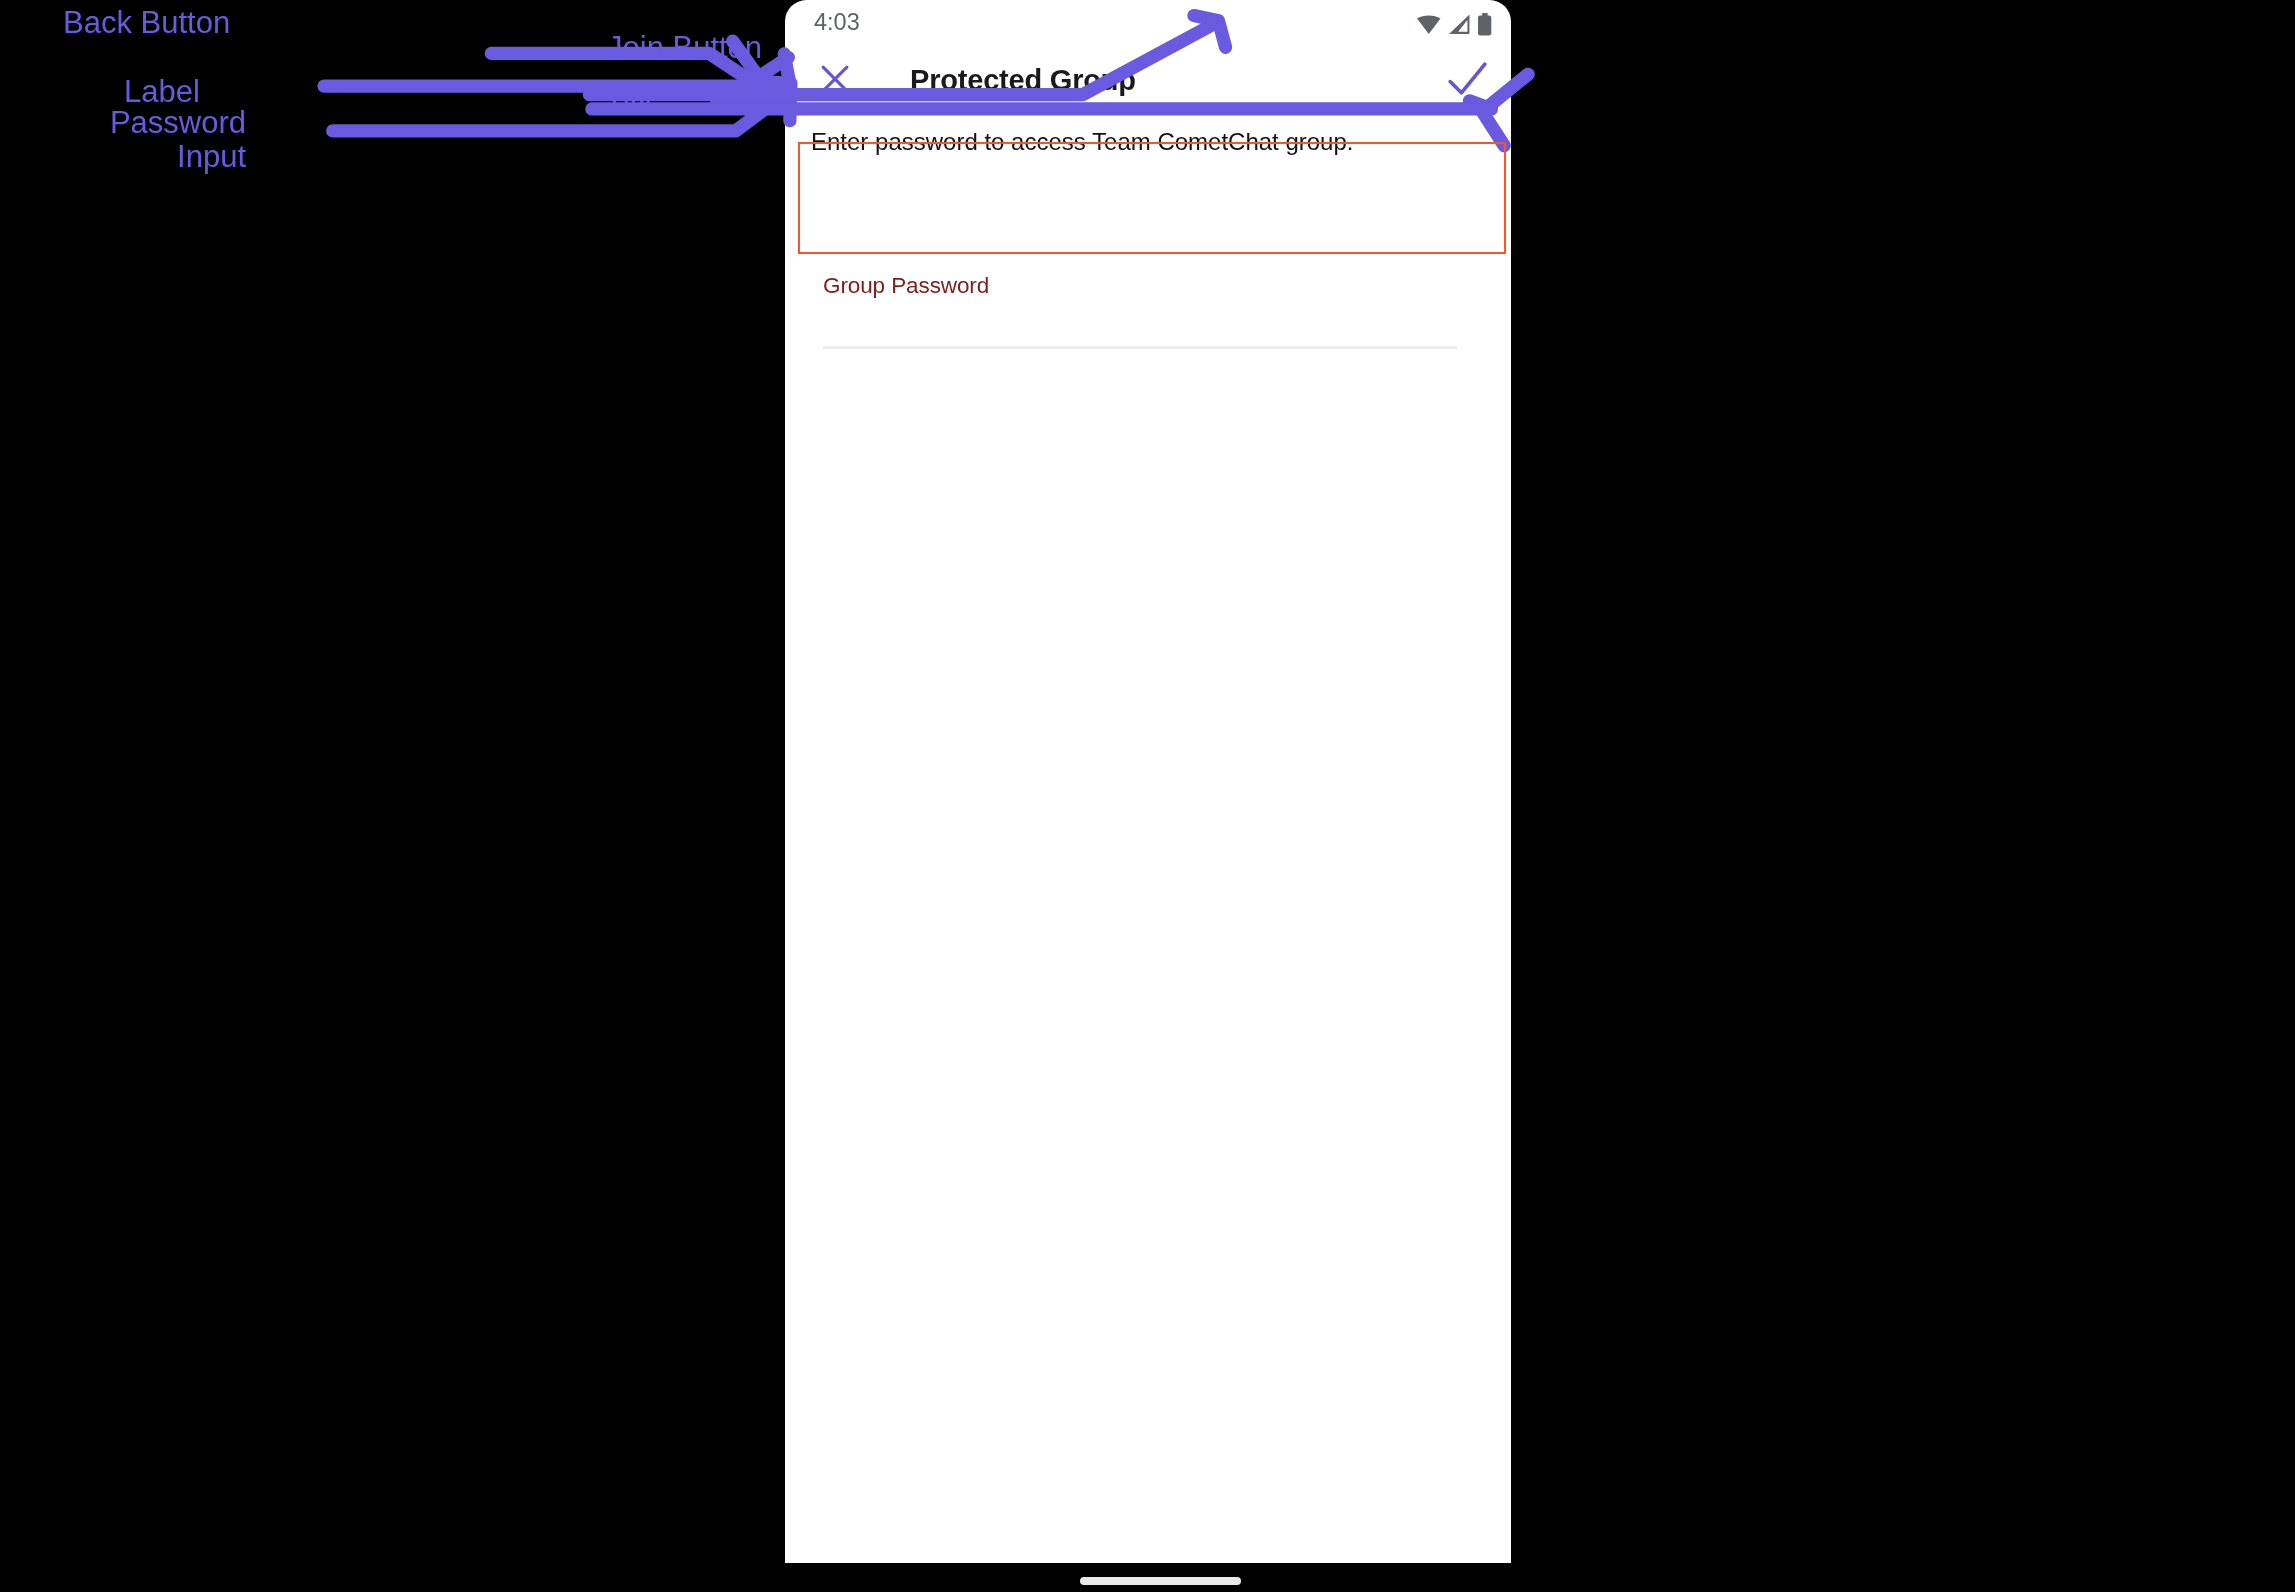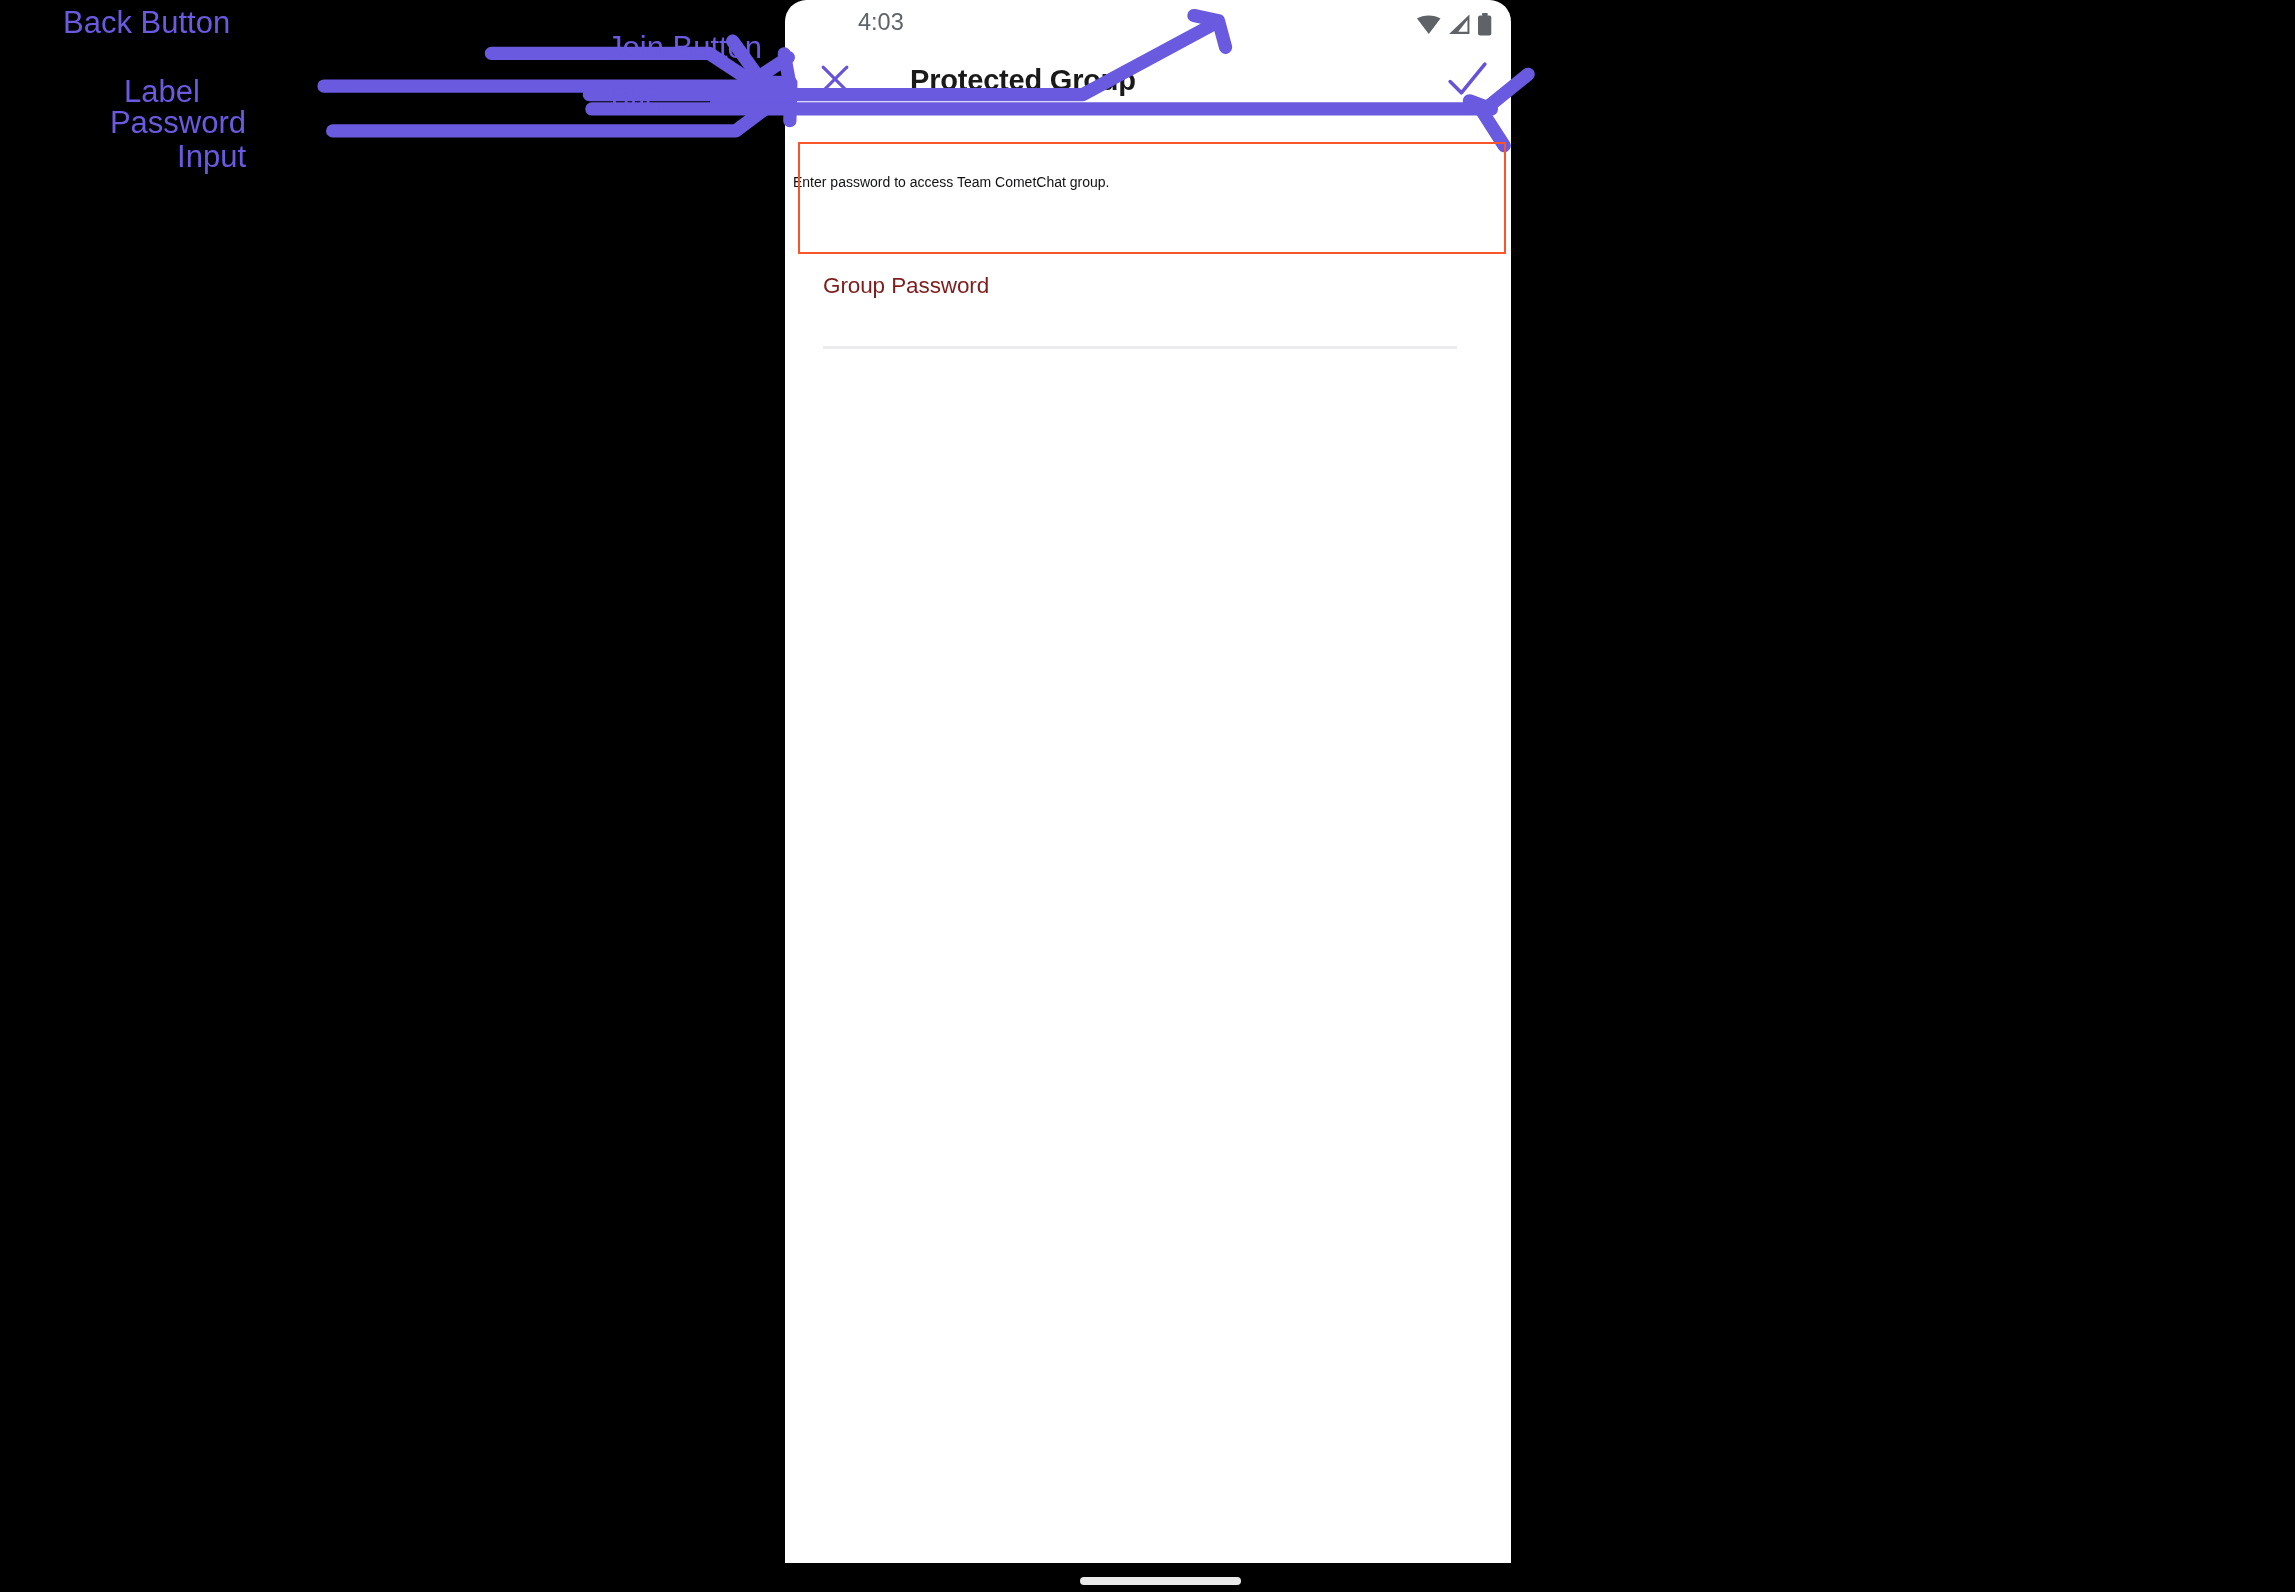--- a/index.html
+++ b/index.html
@@ -21,21 +21,20 @@
   }
 
   
   .statusbar {
     position:absolute; left:0; top:0; width:100%; height:49px;
   }
   .status-time {
     position:absolute; left:29px; top:9.2px;
     font-size:23.5px; color:#5f6368; letter-spacing:0px;
     font-family:"Liberation Sans", sans-serif;
-    margin-left:44px;
   }
   .status-icons {
     position:absolute; right:18.4px; top:11.2px;
     display:flex; align-items:center; gap:6.6px; height:26.5px;
   }
   .ico-wifi { width:25.5px; height:19.4px; position:relative; }
   .ico-wifi svg, .ico-sig svg, .ico-bat svg { display:block; }
 
   
   .appbar { position:absolute; left:0; top:49px; width:100%; height:61px; }
@@ -50,23 +49,23 @@
     letter-spacing:-0.2px; line-height:38px;
   }
   .join-btn {
     position:absolute; right:20.4px; top:7.1px;
     width:47px; height:47px; display:flex; align-items:center; justify-content:center;
     cursor:pointer;
   }
 
   
   .desc {
-    position:absolute; left:8px; top:15.3px;
+    position:absolute; left:26px; top:15.3px;
     width:679px;
-    font-size:14px; line-height:34px; color:#111214;margin-top:40px;
+    font-size:24px; line-height:34px; color:#111214;
   }
   .content { position:absolute; left:0; top:110px; width:100%; bottom:0; }
 
   .field-label {
     position:absolute; left:38px; top:163px;
     font-size:22.5px; color:#7f1d1d; letter-spacing:-0.1px;
   }
   .field-underline {
     position:absolute; left:38px; top:236px;
     width:634px; height:2.6px; background:#ececee;

